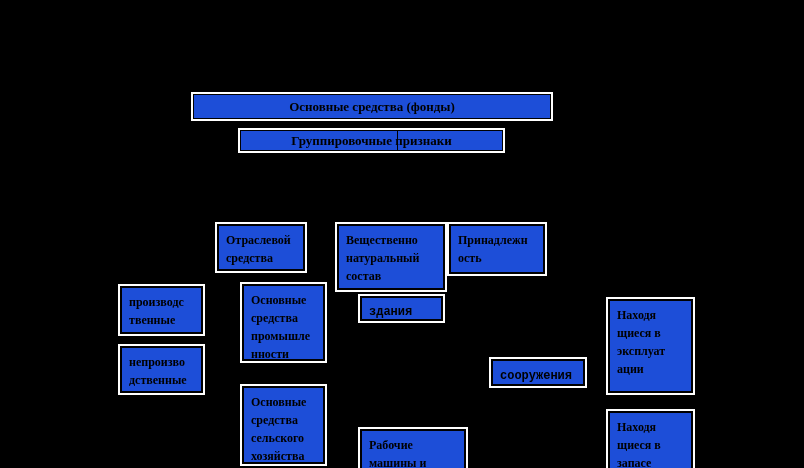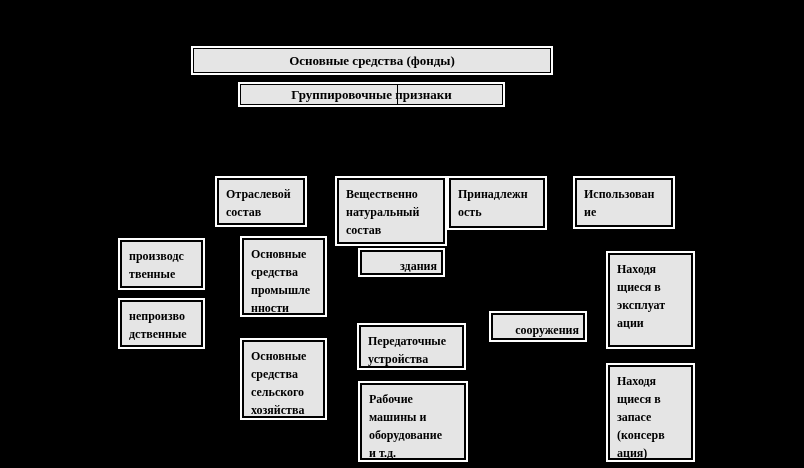--- a/index.html
+++ b/index.html
@@ -6,39 +6,40 @@
   #canvas{
     position:relative;
     width:804px;height:468px;
     background:#000;
     overflow:hidden;
     font-family:"Liberation Serif","DejaVu Serif",serif;
   }
   .box{
     position:absolute;
     box-sizing:border-box;
-    background:#e5e5e5;
+    background:#1d4ed8;
     border:2px solid #000;
     box-shadow:0 0 0 2px #fff;
     color:#000;
     font-weight:bold;
     font-size:12px;
     line-height:18px;
     padding:5px 4px 2px 7px;
     overflow:hidden;
+    margin-top:46px;
   }
   .box span{white-space:pre-line;}
   .thin{border-width:1px;}
   .center{
     display:flex;align-items:center;justify-content:center;
     text-align:center;padding:0 4px;font-size:13px;
   }
   .vcenter{
-    display:flex;align-items:center;justify-content:flex-end;
-    padding-top:7px;padding-bottom:0;
+    display:flex;align-items:center;justify-content:flex-start;
+    padding-top:7px;padding-bottom:0;font-family:Liberation Mono, monospace;
   }
   .divider{
     position:absolute;top:0;bottom:0;width:1px;background:#000;
   }
 </style>
 </head>
 <body>
 
 <div id="canvas">
 
@@ -47,38 +48,34 @@
   </div>
 
   <div class="box thin center" style="left:240px;top:84px;width:263px;height:21px">
     <span>Группировочные признаки</span>
     <div class="divider" style="left:156px"></div>
   </div>
 
 
   <div class="box" style="left:217px;top:178px;width:88px;height:47px">
     <span>Отраслевой
-состав</span>
+средства</span>
   </div>
 
   <div class="box" style="left:337px;top:178px;width:108px;height:66px">
     <span>Вещественно
 натуральный
 состав</span>
   </div>
 
   <div class="box" style="left:449px;top:178px;width:96px;height:50px">
     <span>Принадлежн
 ость</span>
   </div>
 
-  <div class="box" style="left:575px;top:178px;width:98px;height:49px">
-    <span>Использован
-ие</span>
-  </div>
 
   <div class="box" style="left:120px;top:240px;width:83px;height:48px">
     <span>производс
 твенные</span>
   </div>
 
   <div class="box" style="left:120px;top:300px;width:83px;height:47px">
     <span>непроизво
 дственные</span>
   </div>
@@ -95,24 +92,20 @@
 средства
 сельского
 хозяйства</span>
   </div>
 
   <div class="box vcenter" style="left:360px;top:250px;width:83px;height:25px">
     <span>здания</span>
   </div>
 
 
-  <div class="box" style="left:359px;top:325px;width:105px;height:43px">
-    <span>Передаточные
-устройства</span>
-  </div>
 
   <div class="box" style="left:360px;top:383px;width:106px;height:77px">
     <span>Рабочие
 машины и
 оборудование
 и т.д.</span>
   </div>
 
 
   <div class="box vcenter" style="left:491px;top:313px;width:94px;height:27px">

